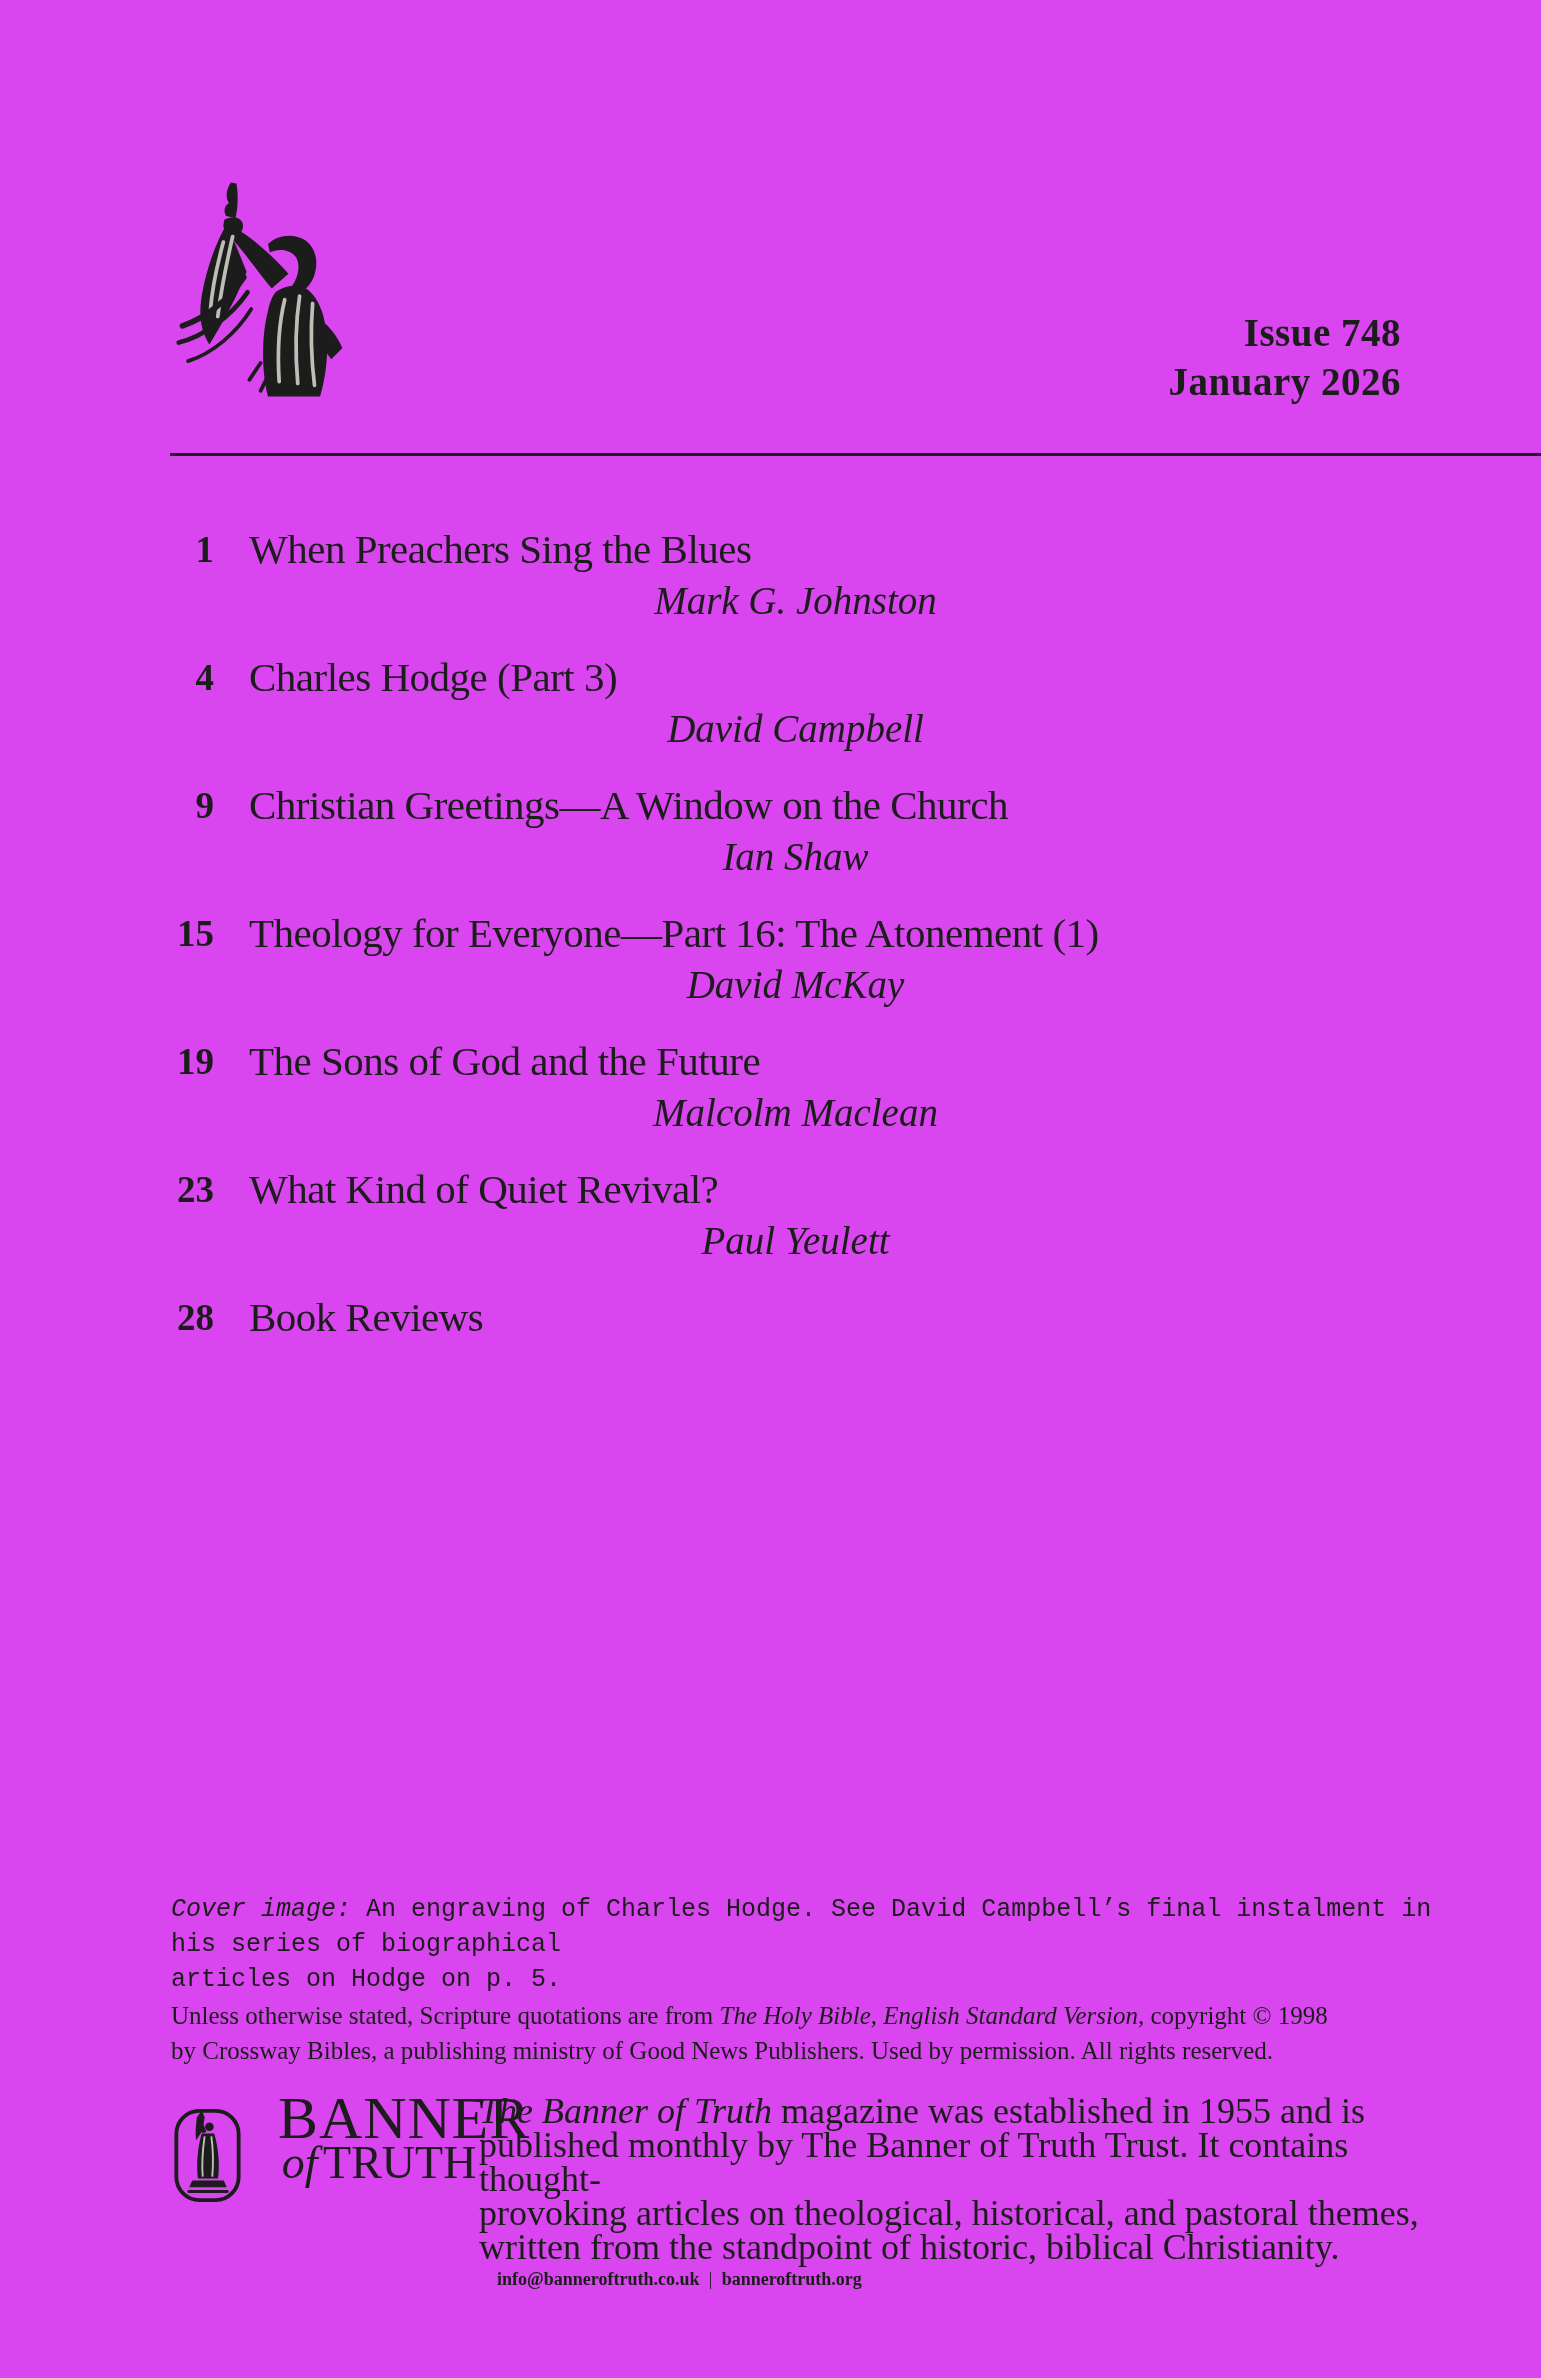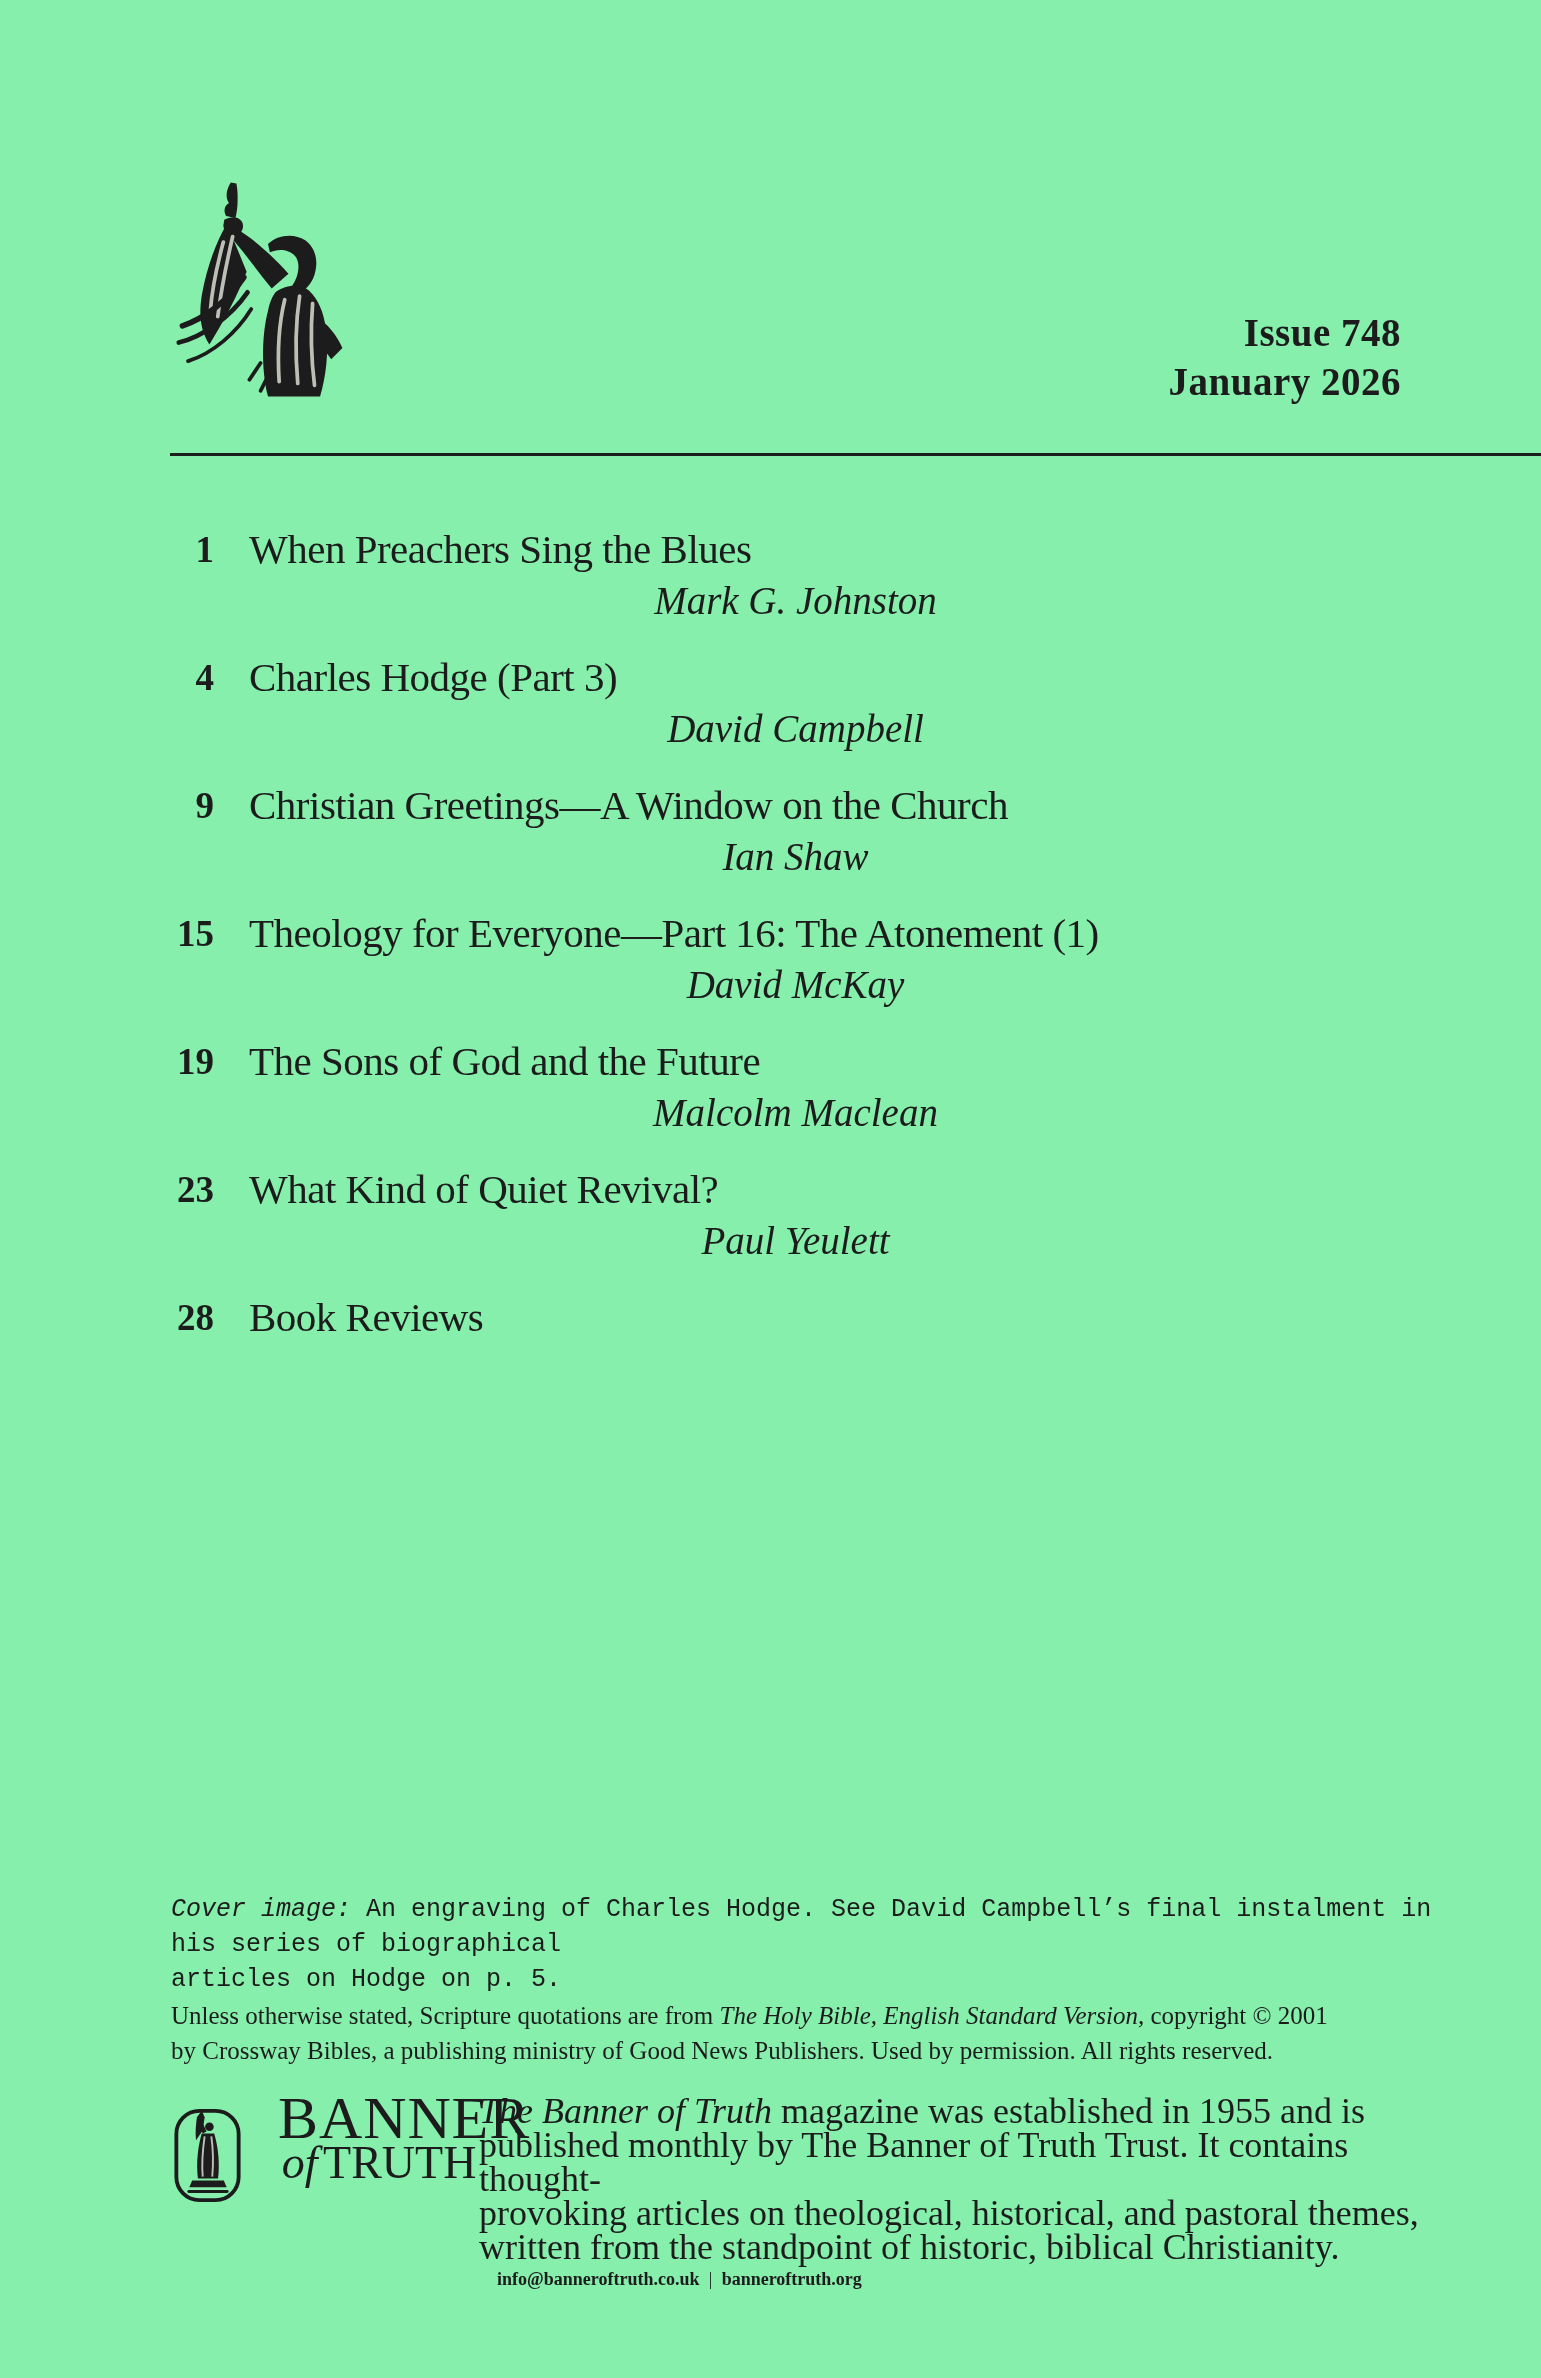--- a/index.html
+++ b/index.html
@@ -3,21 +3,21 @@
 <meta charset="utf-8">
 <style>
   html,body{margin:0;padding:0;}
   body{
     width:1542px;height:2378px;
     font-family:"Liberation Serif","DejaVu Serif",serif;
     background:#bdbeb6;
   }
   .page{
     position:relative;width:1542px;height:2378px;
-    background:#86efac;color:#1c1c1c;overflow:hidden;
+    background:#d946ef;color:#1c1c1c;overflow:hidden;
   }
   .abs{position:absolute;}
   
   .top-logo{left:175px;top:179px;width:186px;height:222px;}
   .issue-block{right:141px;top:308px;text-align:right;
     font-size:39px;font-weight:700;line-height:49px;letter-spacing:0.5px;}
   .rule{left:170px;right:0;top:453px;height:2.8px;background:#1c1c1c;}
   
   .toc{left:0;top:524px;width:1342px;}
   .entry{display:grid;grid-template-columns:214px 1fr;column-gap:35px;margin-bottom:26px;}
@@ -128,21 +128,21 @@
       </div>
     </div>
   </div>
 
   <div class="abs note cover-note">
     <div><span class="italic">Cover image:</span><span> An engraving of Charles Hodge. See David Campbell’s final instalment in his series of biographical</span></div>
     <div>articles on Hodge on p. 5.</div>
   </div>
 
   <div class="abs note scripture-note">
-    <div><span>Unless otherwise stated, Scripture quotations are from </span><span class="italic">The Holy Bible, English Standard Version,</span><span> copyright © 2001</span></div>
+    <div><span>Unless otherwise stated, Scripture quotations are from </span><span class="italic">The Holy Bible, English Standard Version,</span><span> copyright © 1998</span></div>
     <div>by Crossway Bibles, a publishing ministry of Good News Publishers. Used by permission. All rights reserved.</div>
   </div>
 
   <svg class="abs cartouche" viewBox="0 0 72 100" aria-hidden="true">
     <rect x="3.5" y="3.5" width="65" height="93" rx="24" fill="none" stroke="#1c1c1c" stroke-width="4"></rect>
     <g fill="#1c1c1c">
       <path d="M25,10 l5,-7 l3,7 l-2,14 l-7,10 c-1,-8 0,-17 1,-24 z"></path>
       <circle cx="38" cy="20" r="4.5"></circle>
       <path d="M31,27 L27,16 l3,-2 l5,11 z"></path>
       <path d="M30,27 C26,40 24,58 26,74 L47,74 C49,58 47,40 43,27 Z"></path>

